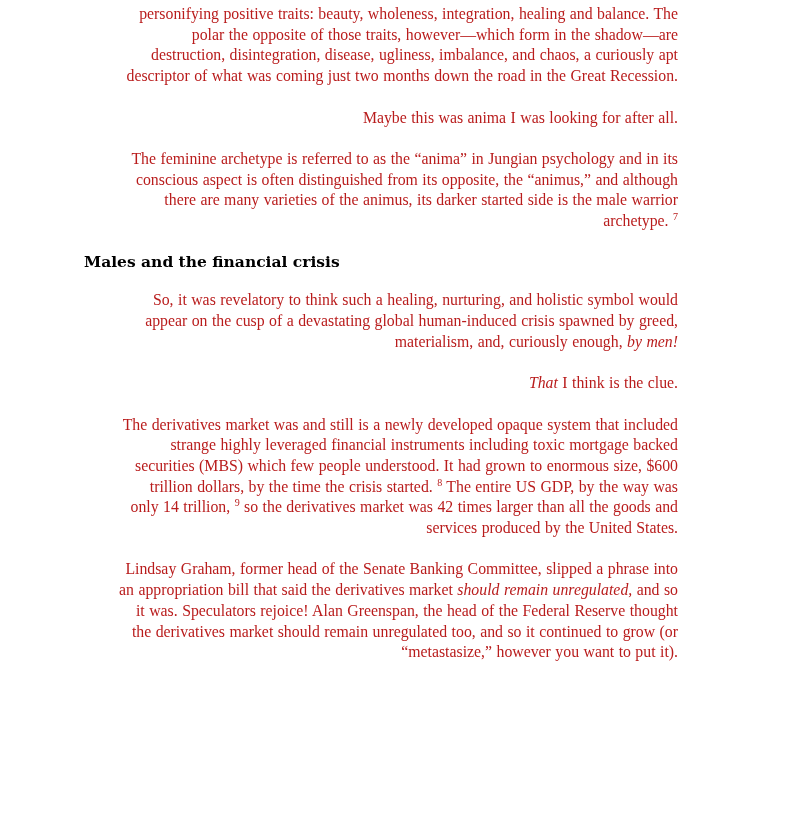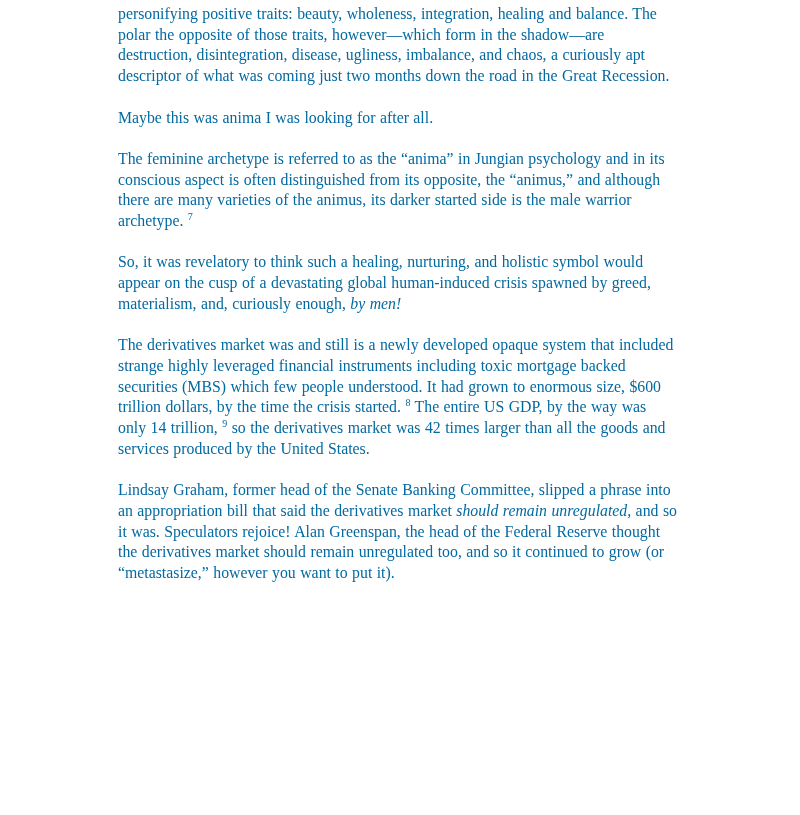--- a/index.html
+++ b/index.html
@@ -16,23 +16,23 @@
     box-sizing: border-box;
     width: 800px;
     height: 815px;
     padding: 4px 122px 0 118px;
     background: #ffffff;
   }
   .body-para {
     font-family: "Liberation Serif", "DejaVu Serif", serif;
     font-size: 15.8px;
     line-height: 20.7px;
-    color: #0369a1;
+    color: #b91c1c;
     margin: 0 0 20.7px 0;
-    text-align: left;
+    text-align: right;
     word-spacing: 0.5px;
   }
   .body-para em {
     font-style: italic;
   }
   .body-para sup {
     font-size: 10px;
     line-height: 0;
     vertical-align: super;
   }
@@ -49,22 +49,24 @@
 <body>
 
 <main class="page">
 
   <p class="body-para"><span>personifying positive traits: beauty, wholeness, integration, healing and balance. The polar the opposite of those traits, however—which form in the shadow—are destruction, disintegration, disease, ugliness, imbalance, and chaos, a curiously apt descriptor of what was coming just two months down the road in the Great Recession.</span></p>
 
   <p class="body-para"><span>Maybe this was anima I was looking for after all.</span></p>
 
   <p class="body-para"><span>The feminine archetype is referred to as the “anima” in Jungian psychology and in its conscious aspect is often distinguished from its opposite, the “animus,” and although there are many varieties of the animus, its darker started side is the male warrior archetype. </span><sup>7</sup></p>
 
+  <h2 class="section-heading">Males and the financial crisis</h2>
 
   <p class="body-para"><span>So, it was revelatory to think such a healing, nurturing, and holistic symbol would appear on the cusp of a devastating global human-induced crisis spawned by greed, materialism, and, curiously enough, </span><em>by men!</em></p>
 
+  <p class="body-para"><em>That</em><span> I think is the clue.</span></p>
 
 
   <p class="body-para"><span>The derivatives market was and still is a newly developed opaque system that included strange highly leveraged financial instruments including toxic mortgage backed securities (MBS) which few people understood. It had grown to enormous size, $600 trillion dollars, by the time the crisis started. </span><sup>8</sup><span> The entire US GDP, by the way was only 14 trillion, </span><sup>9</sup><span> so the derivatives market was 42 times larger than all the goods and services produced by the United States.</span></p>
 
   <p class="body-para"><span>Lindsay Graham, former head of the Senate Banking Committee, slipped a phrase into an appropriation bill that said the derivatives market </span><em>should remain unregulated,</em><span> and so it was. Speculators rejoice! Alan Greenspan, the head of the Federal Reserve thought the derivatives market should remain unregulated too, and so it continued to grow (or “metastasize,” however you want to put it).</span></p>
 
 </main>
 
 </body></html>

